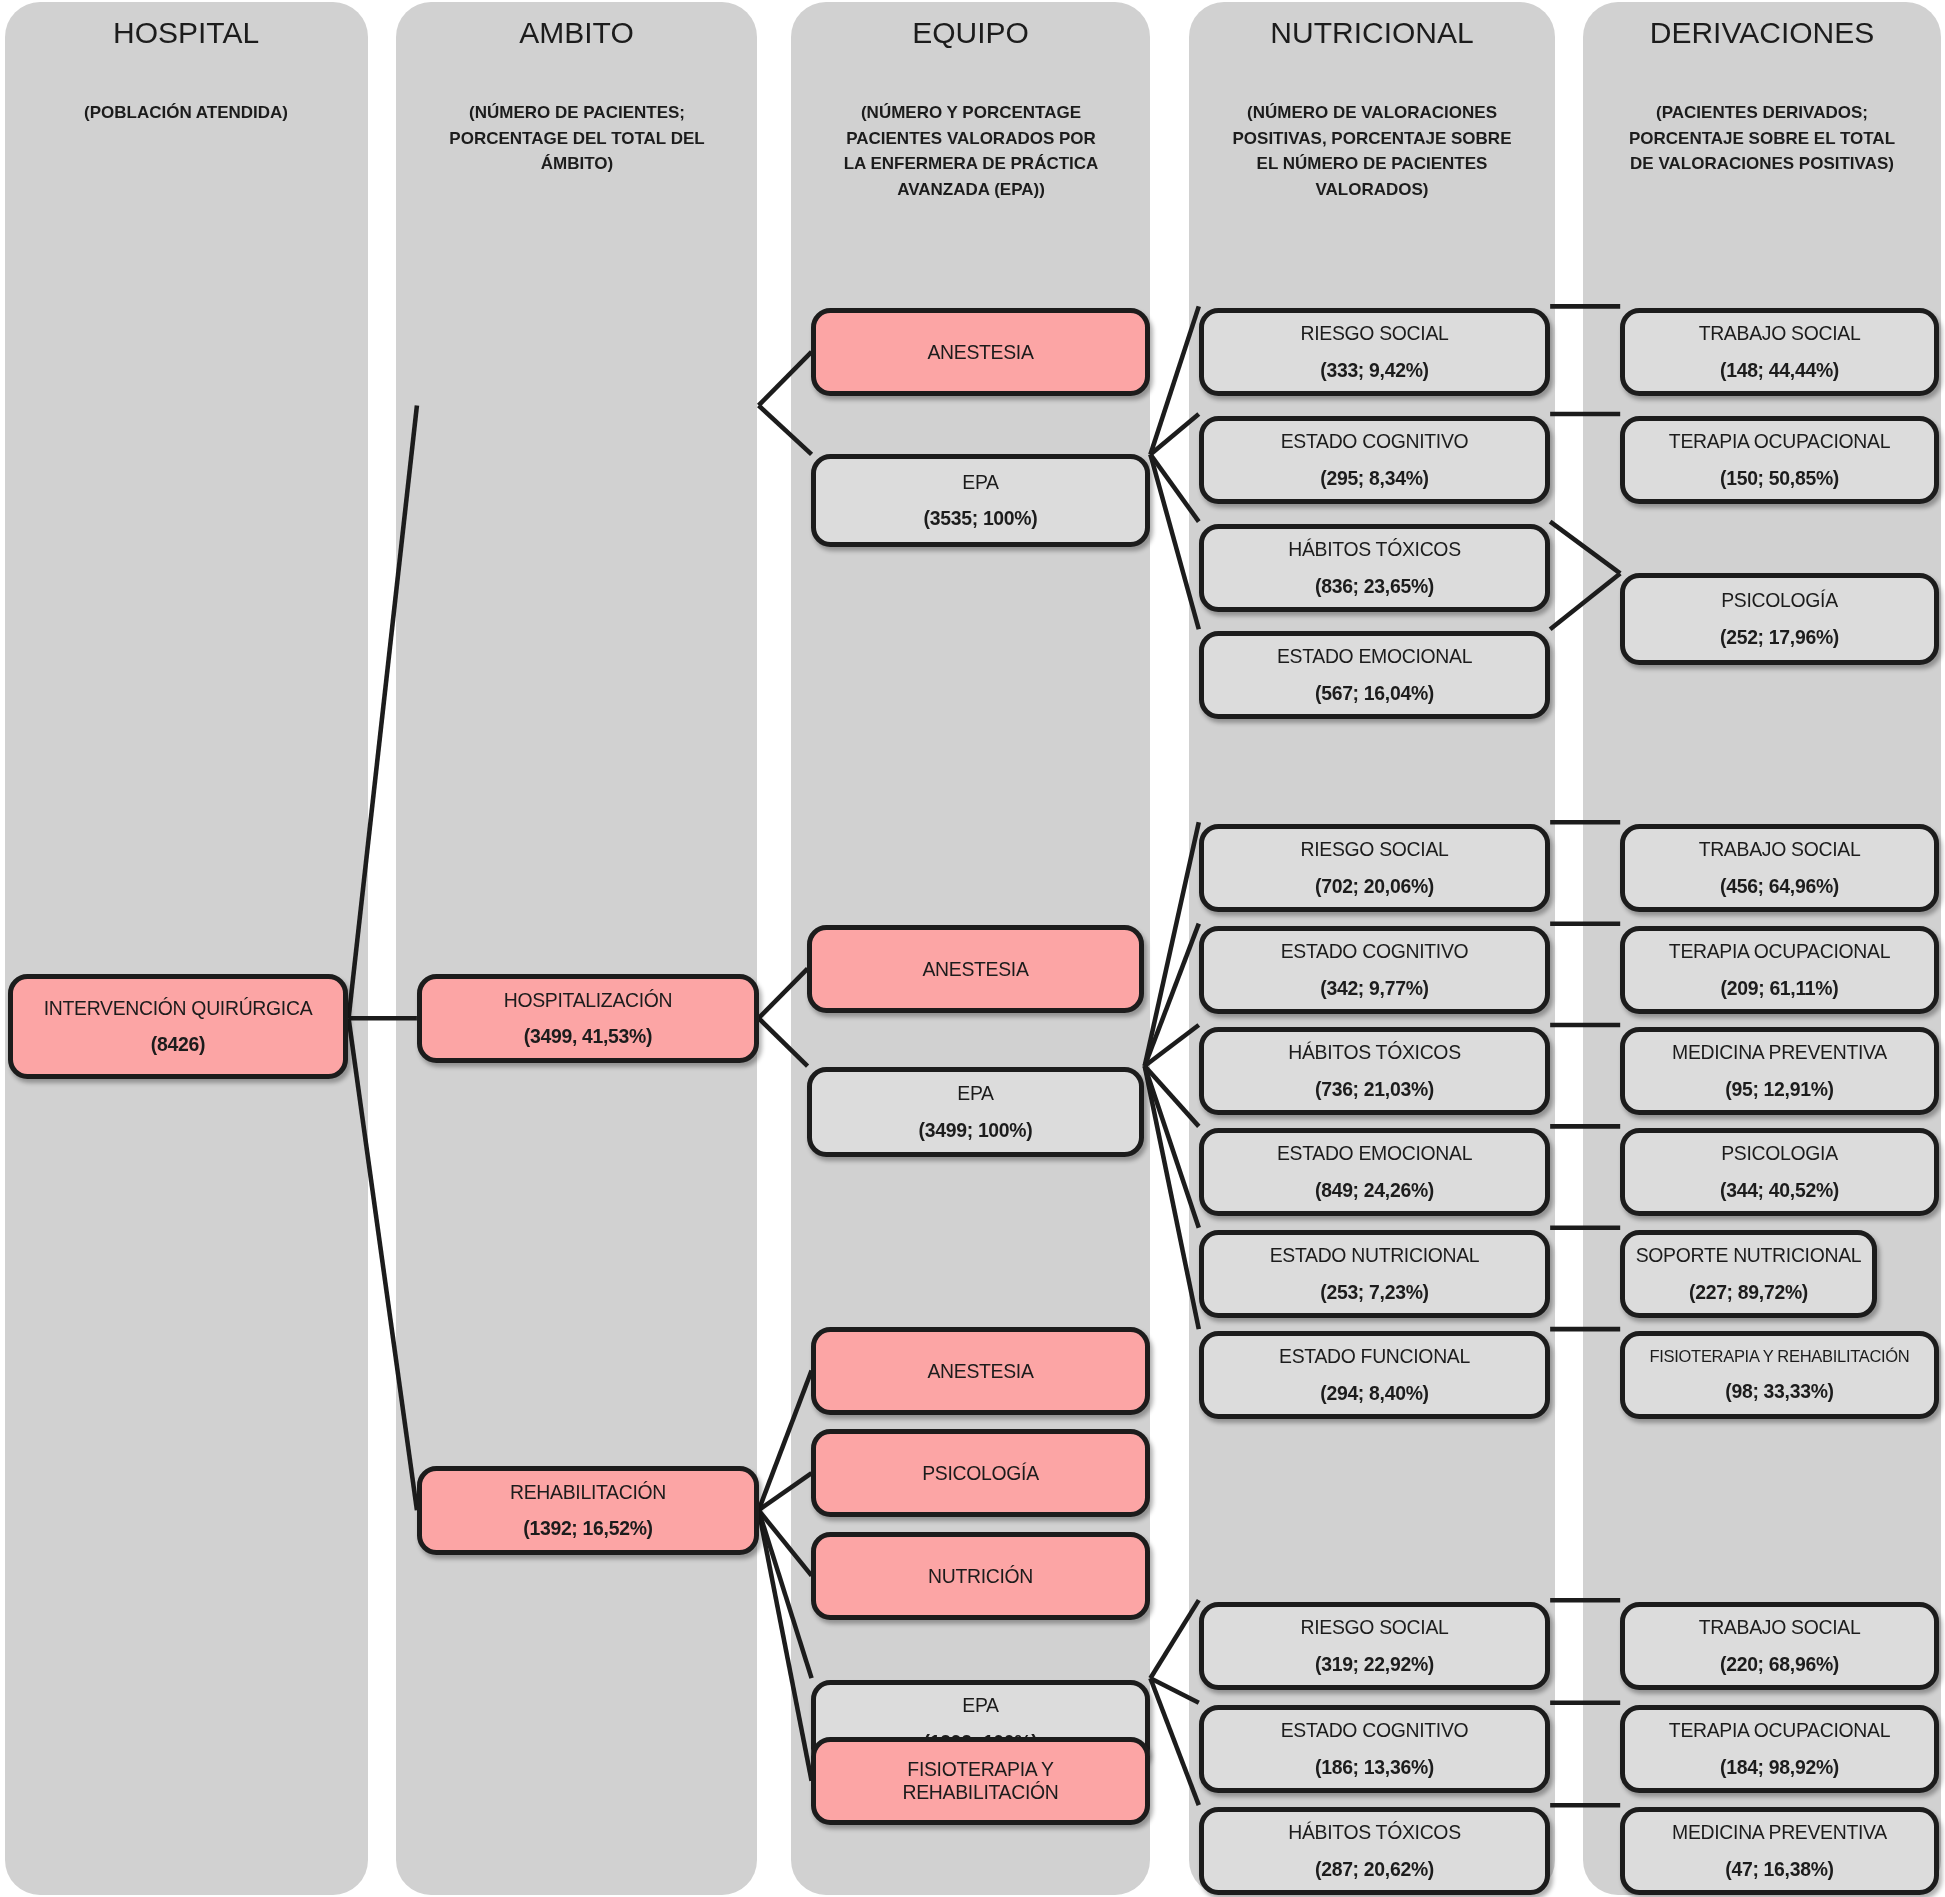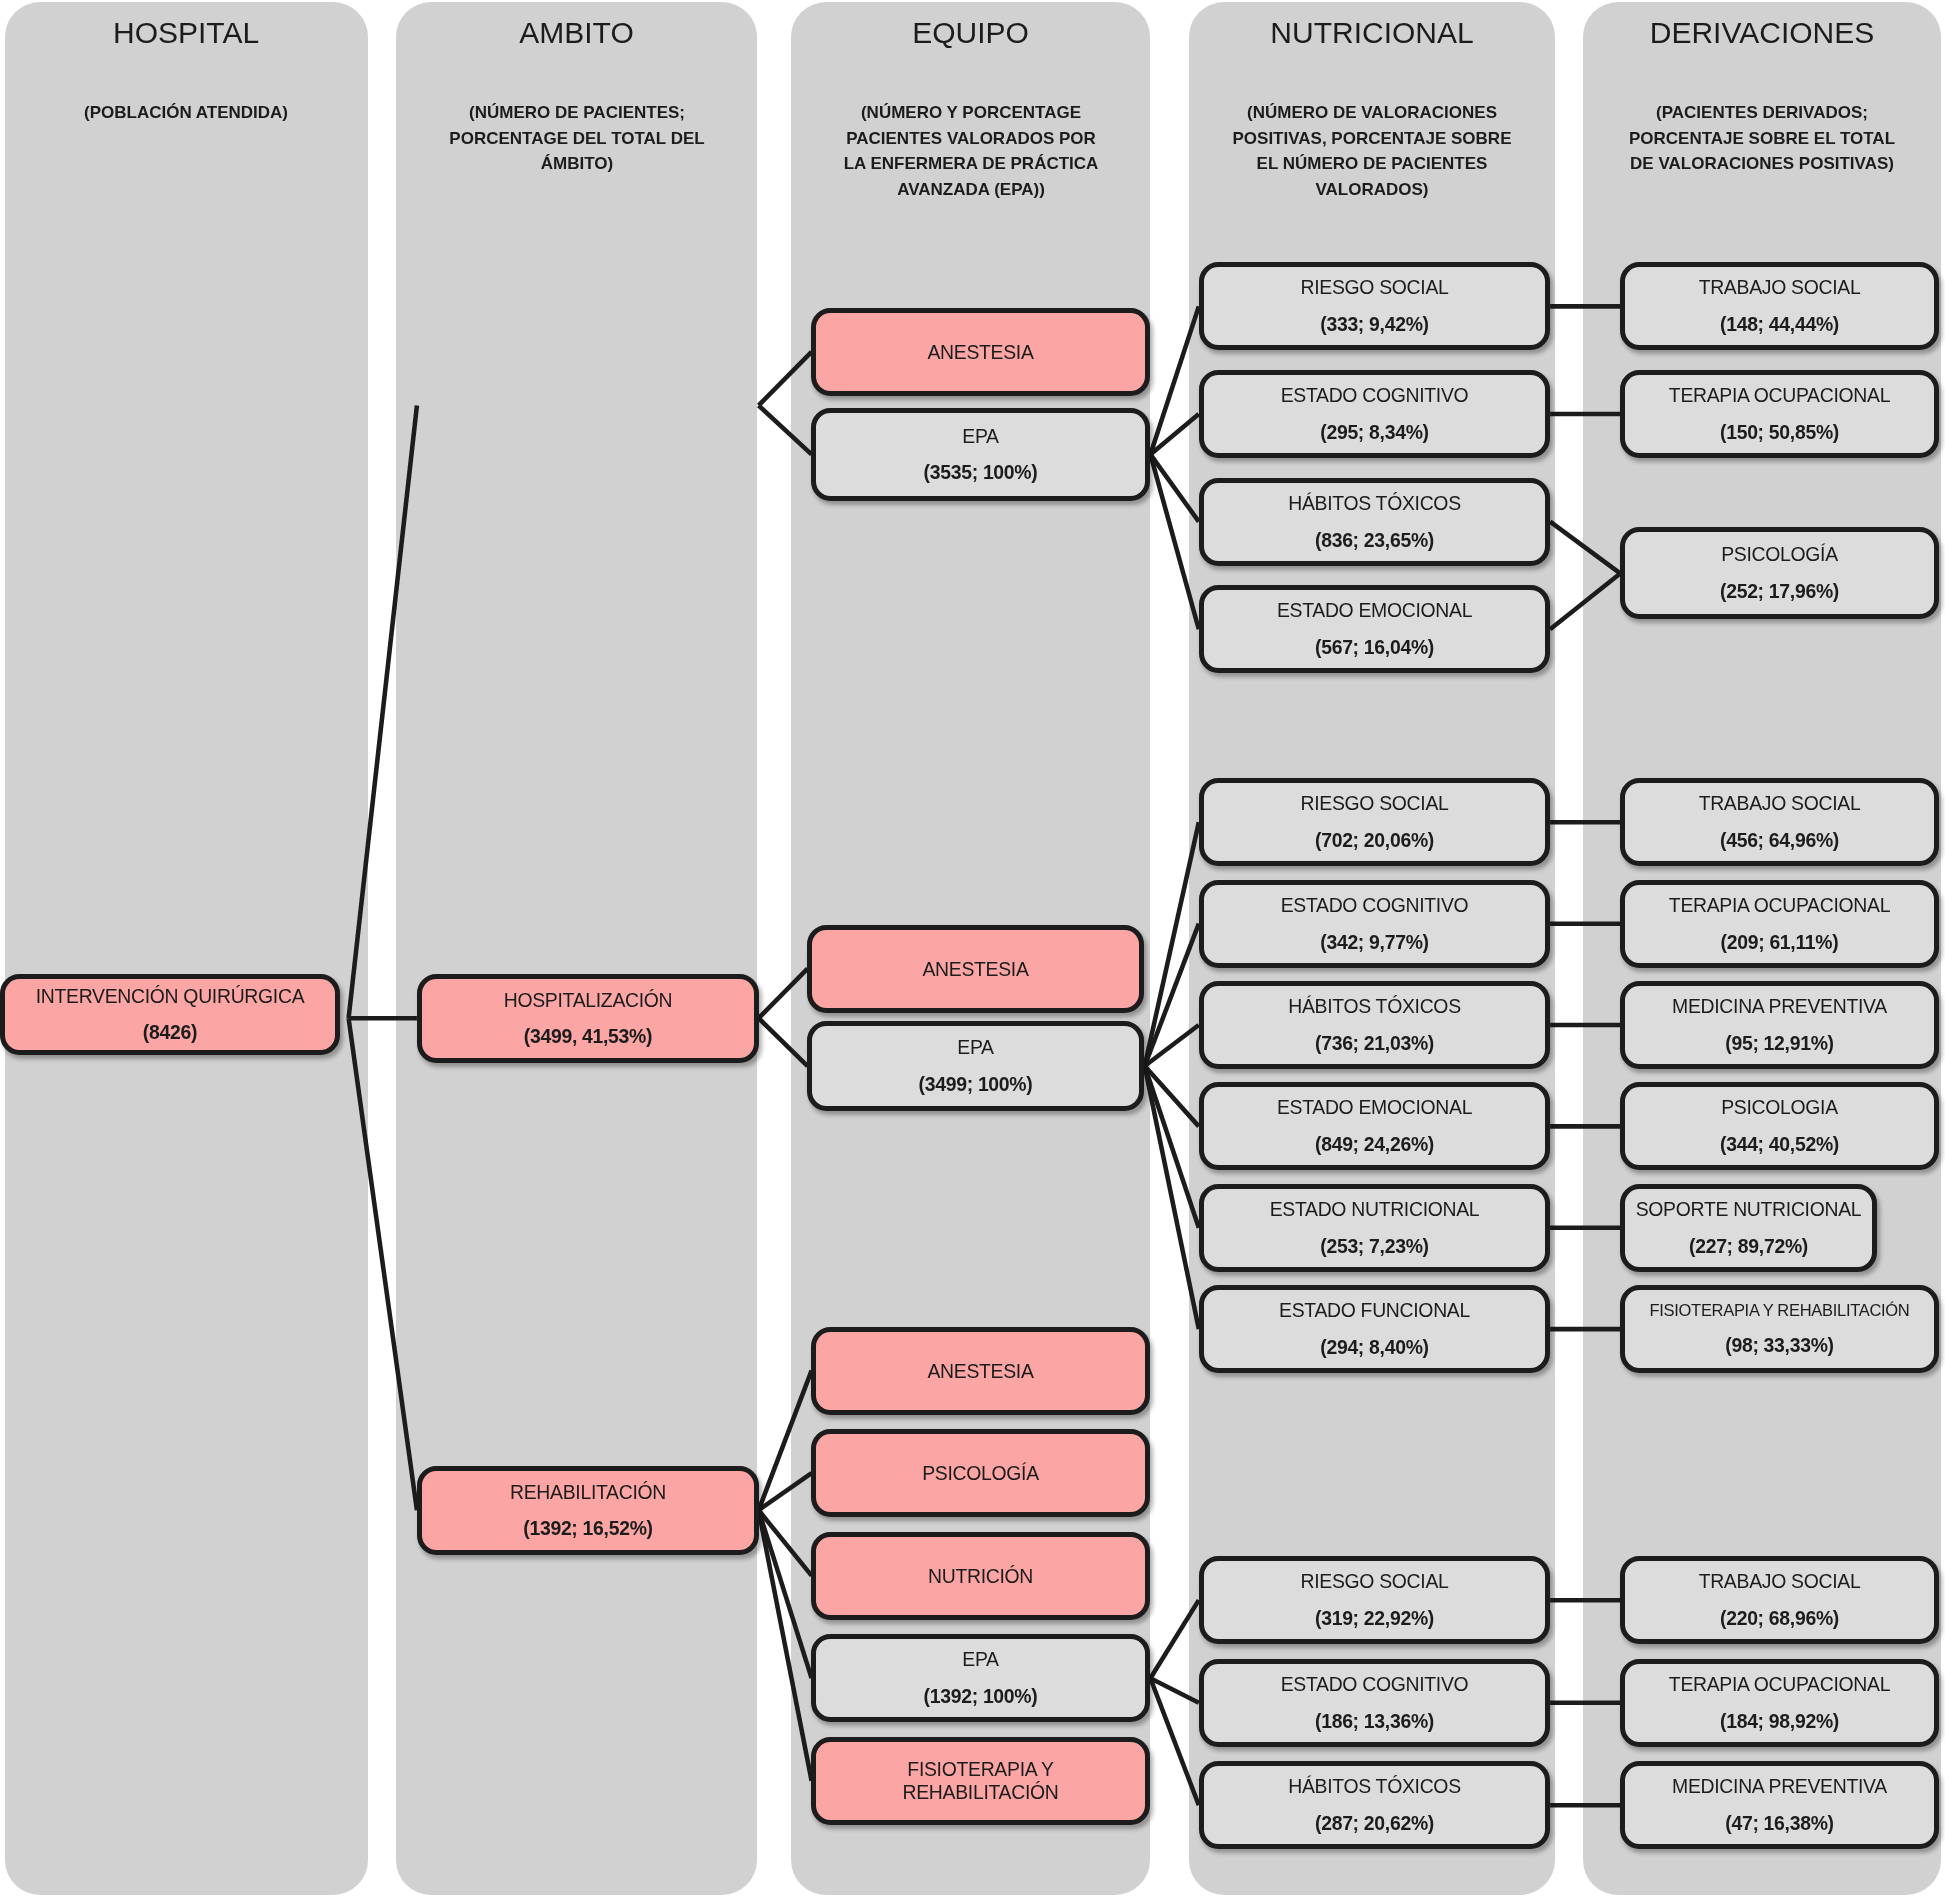--- a/index.html
+++ b/index.html
@@ -9,21 +9,21 @@
   .col-title{position:absolute;top:16px;left:0;width:100%;text-align:center;
     font-size:30px;font-weight:normal;letter-spacing:0px;z-index:3;}
   .col-sub{position:absolute;top:100px;left:50%;transform:translateX(-50%);
     text-align:center;font-size:17px;font-weight:bold;line-height:1.5;z-index:3;}
   svg.wires{position:absolute;left:0;top:0;z-index:1;}
   svg.wires line{stroke:#1c1c1c;stroke-width:8;}
   .node{position:absolute;box-sizing:border-box;border:5.1px solid #1c1c1c;border-radius:19.4px;
     display:flex;flex-direction:column;align-items:center;justify-content:center;gap:13.7px;
     text-align:center;z-index:2;box-shadow:2.8px 4px 4px rgba(0,0,0,0.30);}
   .node.white{background:#fca5a5;}
-  .node.gray{background:#dcdcdc;}
+  .node.gray{background:#dcdcdc;margin-top:46px;}
   .lbl{font-size:19.4px;line-height:1.18;letter-spacing:-0.3px;}
   .lbl.small{font-size:16.5px;}
   .lbl.wrap2{max-width:245px;}
   .val{font-size:19.4px;font-weight:bold;letter-spacing:-0.3px;}
 </style>
 </head>
 <body>
 
 <div id="canvas">
 
@@ -91,21 +91,21 @@
 
     <line x1="2020" y1="2947" x2="2105" y2="2810"></line>
     <line x1="2020" y1="2947" x2="2105" y2="2990"></line>
     <line x1="2020" y1="2947" x2="2105" y2="3170"></line>
 
     <line x1="2722" y1="2810" x2="2845" y2="2810"></line>
     <line x1="2722" y1="2990" x2="2845" y2="2990"></line>
     <line x1="2722" y1="3170" x2="2845" y2="3170"></line>
   </svg>
 
-  <div class="node white" style="left:0;top:974px;width:340px;height:81px;">
+  <div class="node white" style="left:8px;top:974px;width:340px;height:105px;">
     <span class="lbl">INTERVENCIÓN QUIRÚRGICA</span>
     <span class="val">(8426)</span>
   </div>
 
   <div class="node white" style="left:417px;top:974px;width:342px;height:89px;">
     <span class="lbl">HOSPITALIZACIÓN</span>
     <span class="val">(3499, 41,53%)</span>
   </div>
   <div class="node white" style="left:417px;top:1466px;width:342px;height:89px;">
     <span class="lbl">REHABILITACIÓN</span>

